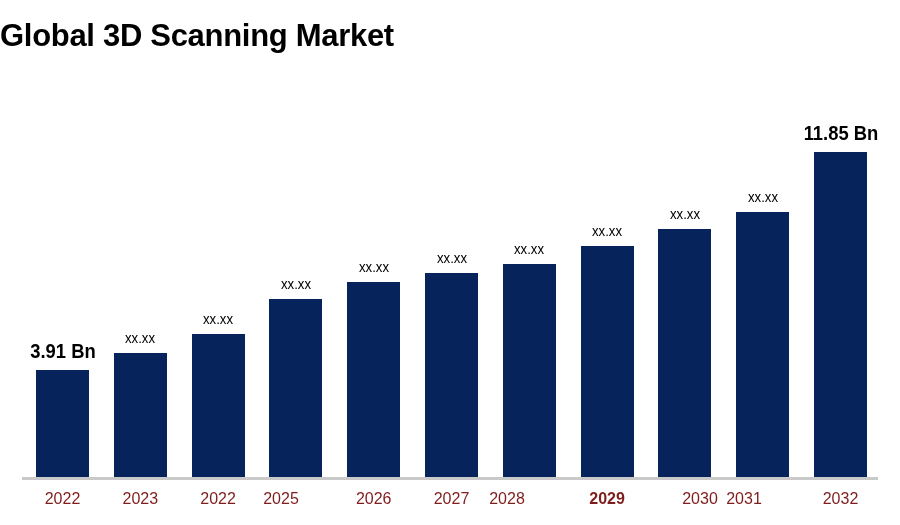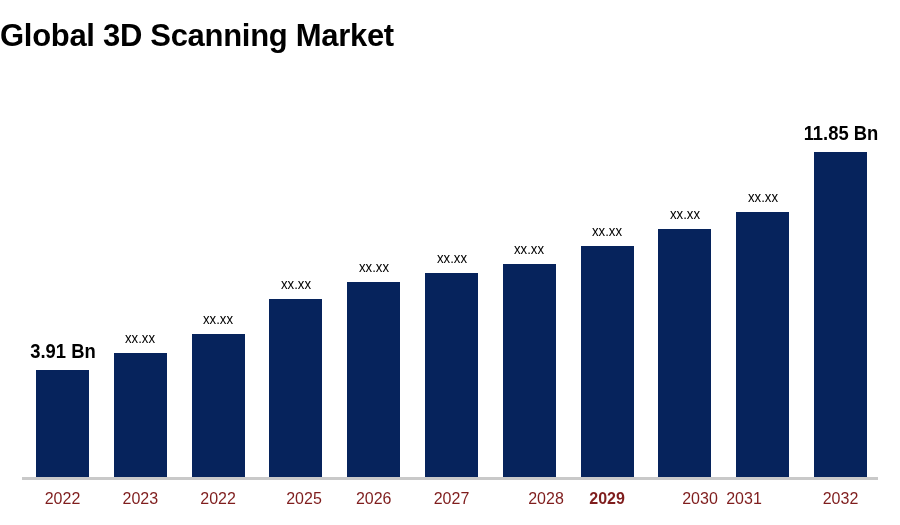--- a/index.html
+++ b/index.html
@@ -103,24 +103,24 @@
         <div class="bar" style="left: 736.2px; top: 212px; width: 53px; height: 266px; background: rgb(6, 35, 92);"></div>
         <div class="bar-label plain" style="width: 120px; left: 702.7px; top: 188px;">xx.xx</div>
         <div class="bar" style="left: 814px; top: 152px; width: 53px; height: 326px; background: rgb(6, 35, 92);"></div>
         <div class="bar-label highlight" style="width: 120px; left: 780.5px; top: 122px;">11.85 Bn</div>
       </div>
     <div id="axis-line"></div>
     <div id="ticks-layer">
         <div class="tick-label" style="width: 90px; left: 17.5px; top: 490px;">2022</div>
         <div class="tick-label" style="width: 90px; left: 95.3px; top: 490px;">2023</div>
         <div class="tick-label" style="width: 90px; left: 173.1px; top: 490px;">2022</div>
-        <div class="tick-label" style="width: 90px; left: 259px; top: 490px;">2025</div>
+        <div class="tick-label" style="width: 90px; left: 236px; top: 490px;">2025</div>
         <div class="tick-label" style="width: 90px; left: 328.7px; top: 490px;">2026</div>
         <div class="tick-label" style="width: 90px; left: 406.5px; top: 490px;">2027</div>
-        <div class="tick-label" style="width: 90px; left: 501px; top: 490px;">2028</div>
+        <div class="tick-label" style="width: 90px; left: 462px; top: 490px;">2028</div>
         <div class="tick-label" style="width: 90px; left: 562.1px; top: 490px; font-weight: bold;">2029</div>
         <div class="tick-label" style="width: 90px; left: 655px; top: 490px;">2030</div>
         <div class="tick-label" style="width: 90px; left: 699px; top: 490px;">2031</div>
         <div class="tick-label" style="width: 90px; left: 795.5px; top: 490px;">2032</div>
       </div>
   </div>
 
 </div>
 
 </body></html>

